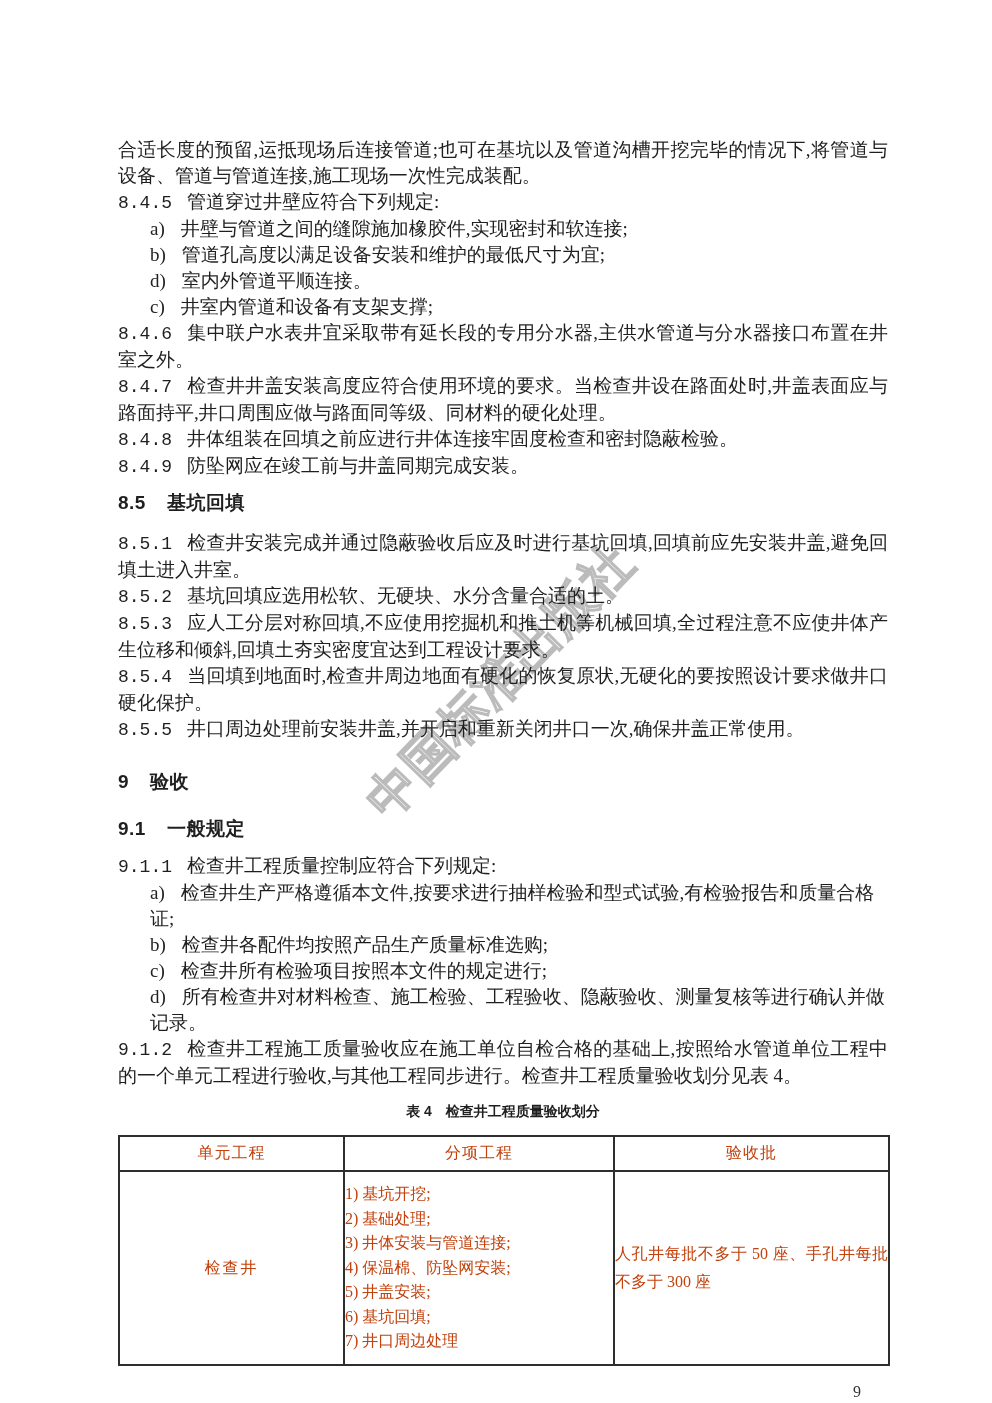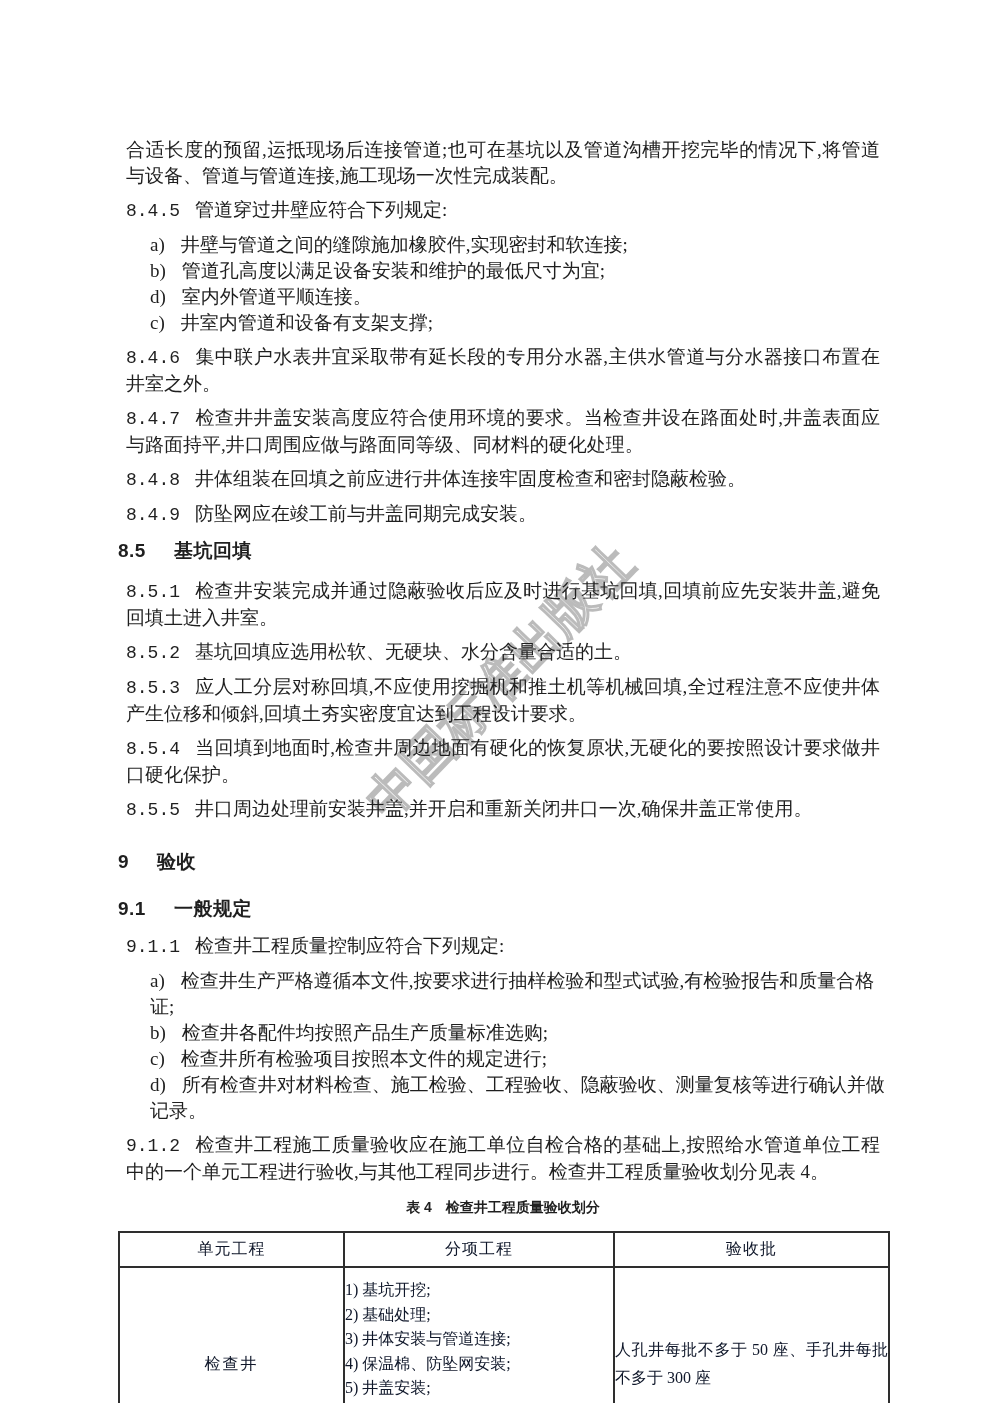--- a/index.html
+++ b/index.html
@@ -31,57 +31,57 @@
     white-space:nowrap;
   }
   .content{position:relative;z-index:1;}
   .doc-header{
     text-align:right;
     font-weight:bold;
     font-size:21px;
     line-height:26px;
     letter-spacing:.5px;
   }
-  p,.para{margin:8px;font-size:19px;line-height:26px;}
+  p,.para{margin:0;font-size:19px;line-height:26px;}
   .p-cont{margin-top:21px;}
   .just{text-align:justify;}
   .cnum{
     font-family:Liberation Mono, monospace;
     font-size:18px;
     margin-right:15px;
     white-space:nowrap;
   }
   .subitem{
     padding-left:32px;
     font-size:19px;line-height:26px;
   }
   .slabel{margin-right:16px;}
   .h-sec{
     font-family:"Liberation Sans","DejaVu Sans",sans-serif;
     font-weight:bold;
     font-size:19px;line-height:26px;
     letter-spacing:.5px;
   }
-  .h-sec .hnum{margin-right:28px;}
+  .h-sec .hnum{margin-right:21px;}
   .h85{margin-top:10px;margin-bottom:14px;}
   .h9{margin-top:26px;margin-bottom:21px;}
   .h91{margin-bottom:11px;}
   .tbl-caption{
     margin-top:9px;margin-bottom:11px;
     text-align:center;
     font-family:"Liberation Sans","DejaVu Sans",sans-serif;
     font-weight:bold;
     font-size:14px;line-height:26px;
   }
   table.t4{
     width:770px;
     border-collapse:collapse;
     table-layout:fixed;
     font-size:16px;
-    color:#0f172a;
+    color:#c2410c;
   }
   table.t4 th,table.t4 td{
     border:2px solid #2e2e2e;
     font-weight:normal;
     padding:0;
   }
   .col-unit{width:225px;}
   .col-sub{width:270px;}
   .col-batch{width:275px;}
   table.t4 thead th{

